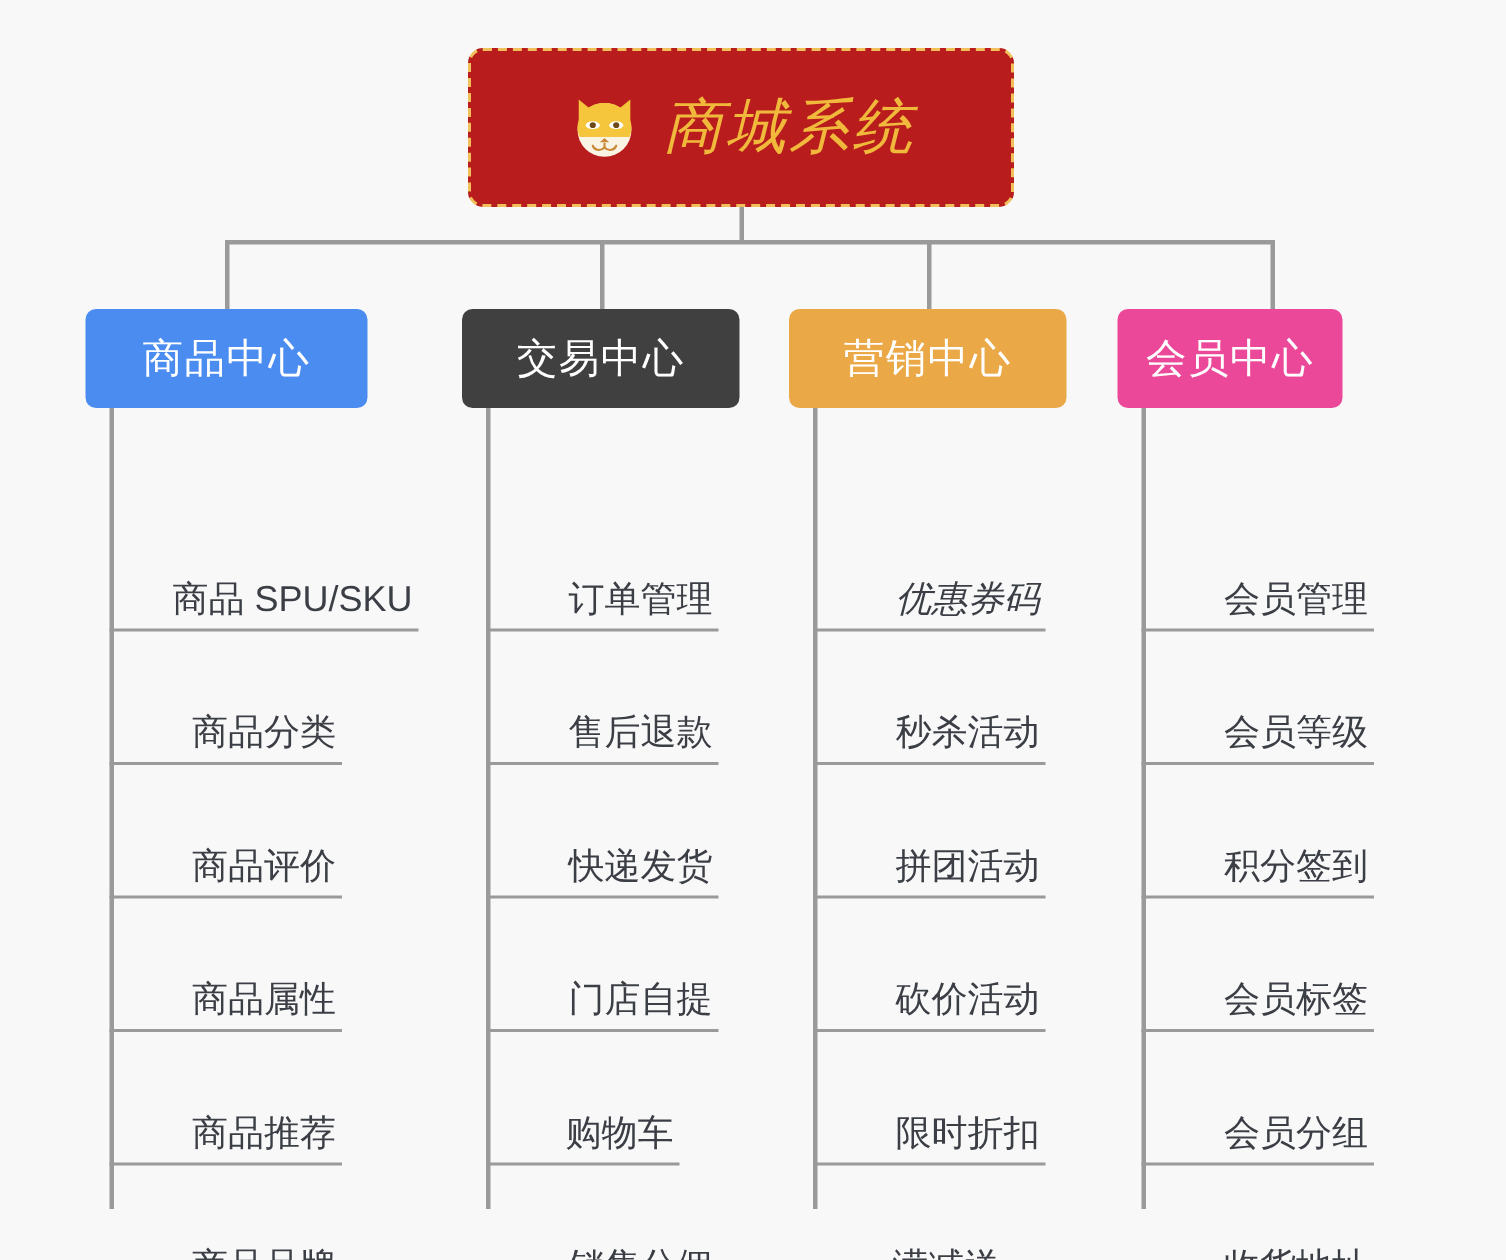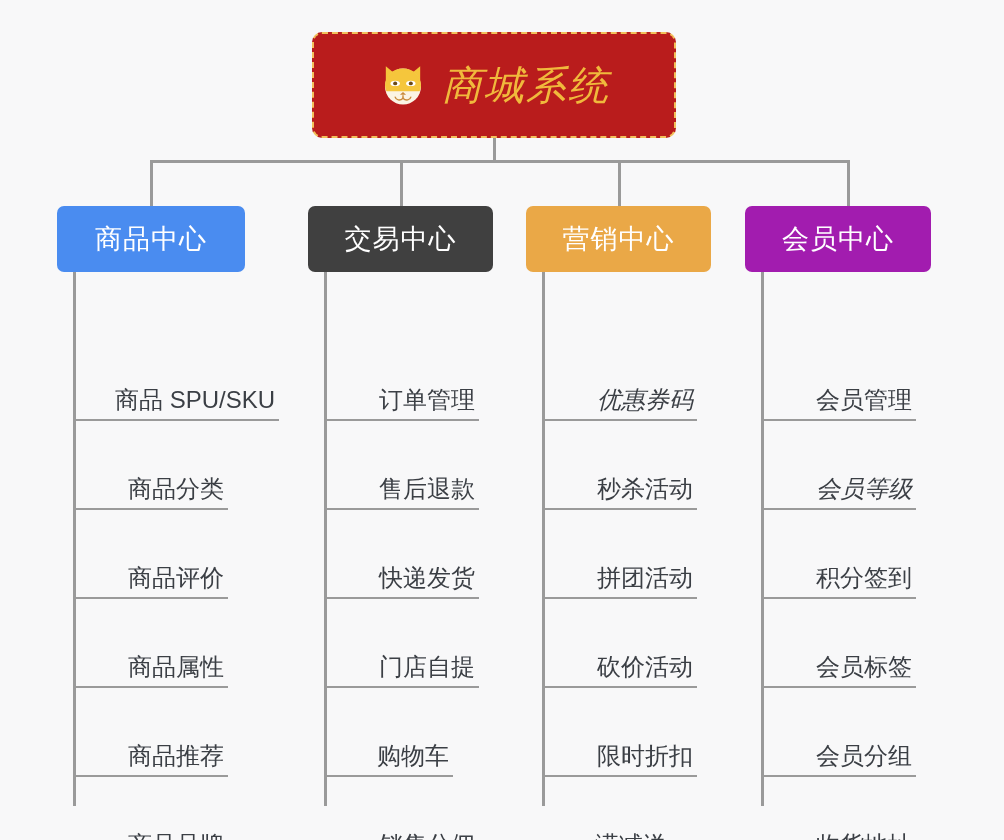--- a/index.html
+++ b/index.html
@@ -209,29 +209,29 @@
       <div class="leaf" style="left:16px; top:416px; width:155px;">
         <span class="leaf-label">限时折扣</span>
       </div>
       <div class="leaf" style="left:16px; top:505px; width:129px;">
         <span class="leaf-label">满减送</span>
       </div>
     </div>
   </div>
 
   <div class="column" style="left:745px; width:186px;">
-    <div class="cat-header" style="width: 186px; background: #a21caf;">
+    <div class="cat-header" style="width: 150px; background: #ec4899;">
       <span>会员中心</span>
     </div>
     <div class="branch" style="height:596px;">
       <div class="spine" style="left: 16px; height: 534px; background: rgb(154, 154, 154);"></div>
       <div class="leaf" style="left:16px; top:60px; width:155px;">
         <span class="leaf-label">会员管理</span>
       </div>
-      <div class="leaf" style="left:16px; top:149px; width:155px;font-style:italic;">
+      <div class="leaf" style="left:16px; top:149px; width:155px;">
         <span class="leaf-label">会员等级</span>
       </div>
       <div class="leaf" style="left:16px; top:238px; width:155px;">
         <span class="leaf-label">积分签到</span>
       </div>
       <div class="leaf" style="left:16px; top:327px; width:155px;">
         <span class="leaf-label">会员标签</span>
       </div>
       <div class="leaf" style="left:16px; top:416px; width:155px;">
         <span class="leaf-label">会员分组</span>

